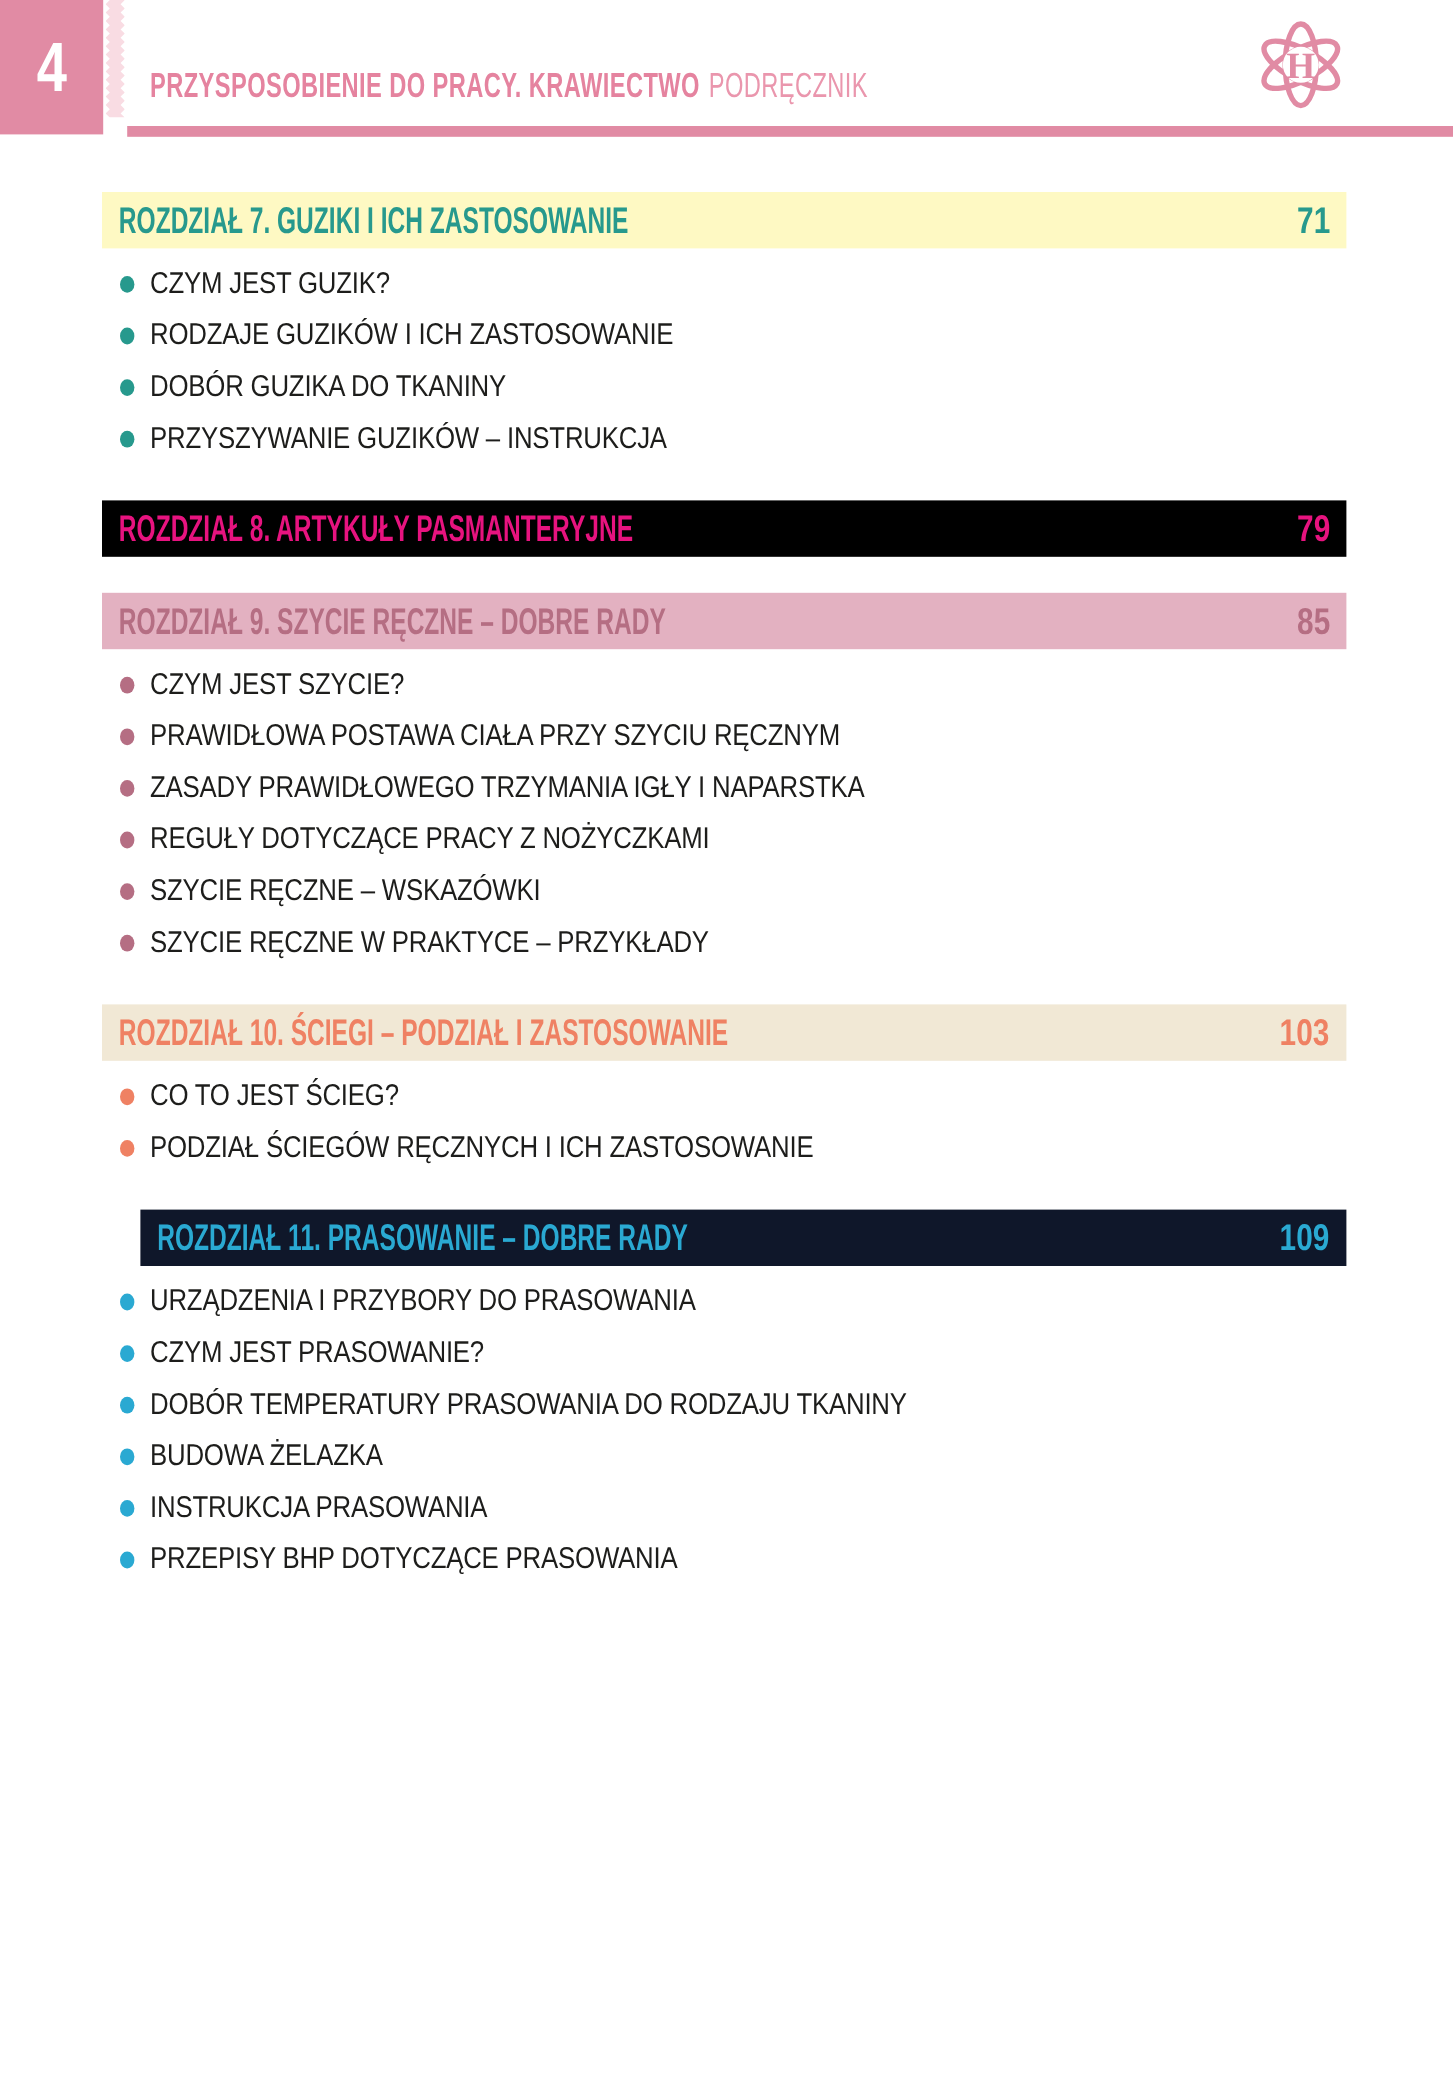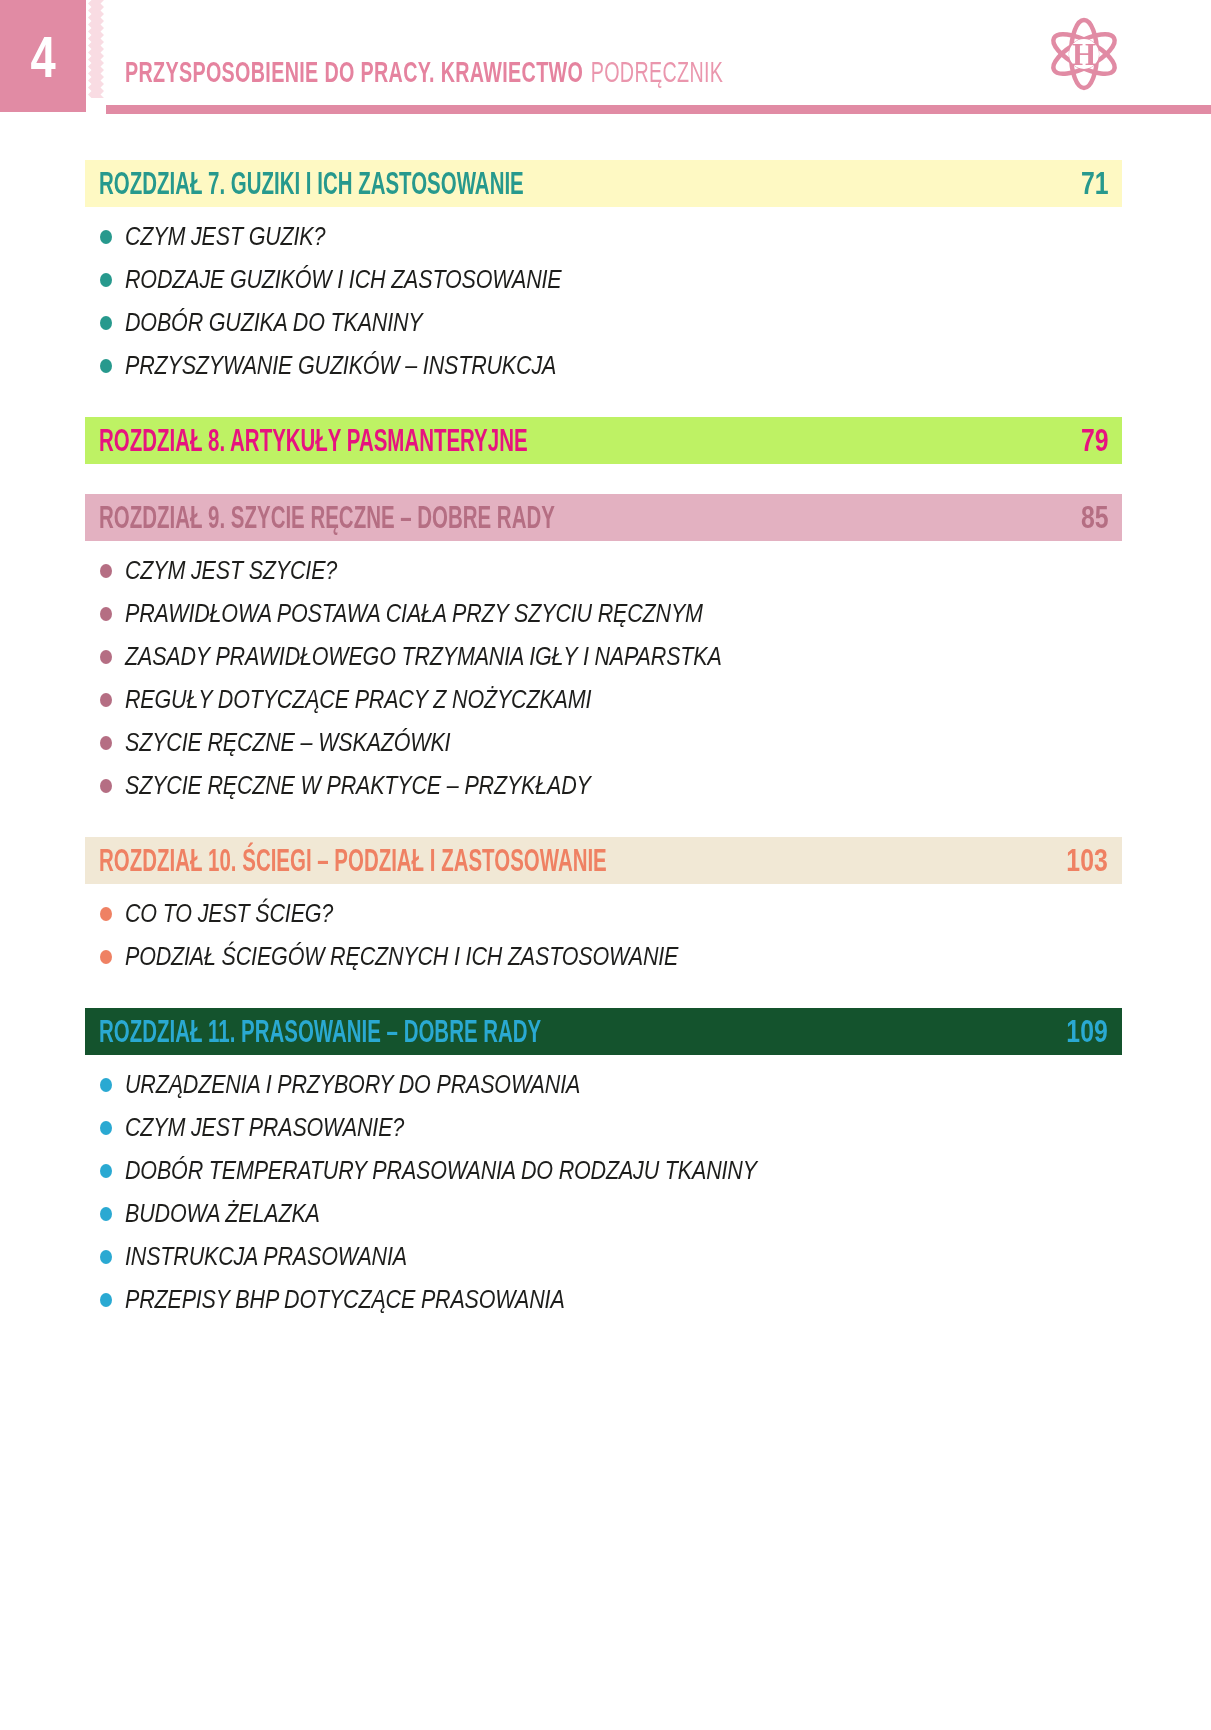--- a/index.html
+++ b/index.html
@@ -45,21 +45,21 @@
     padding:0 14px;
   }
   .bar-title {
     font-size:31px; font-weight:700; white-space:nowrap;
     transform:scaleX(.66); transform-origin:0 50%;
   }
   .bar-page {
     font-size:31px; font-weight:700; white-space:nowrap;
     transform:scaleX(.8); transform-origin:100% 50%;
   }
-  .toc-list { list-style:none; margin:0; padding:8px 0 0 15px;font-style:italic; }
+  .toc-list { list-style:none; margin:0; padding:8px 0 0 15px; }
   .toc-item { height:43px; display:flex; align-items:center; }
   .dot { width:12px; height:14px; border-radius:50%; margin-right:13px; flex:none; }
   .item-text {
     font-size:25px; font-weight:400; color:#1d1d1b; white-space:nowrap;
     transform:scaleX(.86); transform-origin:0 50%; letter-spacing:-0.2px;
   }
 </style>
 </head>
 <body>
 
@@ -117,21 +117,21 @@
   </li>
 
   <li class="toc-item">
     <span class="dot" style="background: rgb(39, 153, 141);"></span>
     <span class="item-text">PRZYSZYWANIE GUZIKÓW – INSTRUKCJA</span>
   </li>
 </ul>
   </section>
 
   <section class="toc-section">
-    <div class="section-bar" style="background: #bef264;">
+    <div class="section-bar" style="background: #000000;">
       <span class="bar-title" style="color: rgb(231, 19, 127);">ROZDZIAŁ 8. ARTYKUŁY PASMANTERYJNE</span>
       <span class="bar-page" style="color: rgb(231, 19, 127);">79</span>
     </div>
   </section>
 
   <section class="toc-section">
     <div class="section-bar" style="background: rgb(227, 177, 193);">
       <span class="bar-title" style="color: rgb(181, 110, 131);">ROZDZIAŁ 9. SZYCIE RĘCZNE – DOBRE RADY</span>
       <span class="bar-page" style="color: rgb(181, 110, 131);">85</span>
     </div>
@@ -181,21 +181,21 @@
   </li>
 
   <li class="toc-item">
     <span class="dot" style="background: rgb(239, 129, 99);"></span>
     <span class="item-text">PODZIAŁ ŚCIEGÓW RĘCZNYCH I ICH ZASTOSOWANIE</span>
   </li>
 </ul>
   </section>
 
   <section class="toc-section">
-    <div class="section-bar" style="background: #14532d;">
+    <div class="section-bar" style="background: #0f172a; margin-left: 32px;">
       <span class="bar-title" style="color: rgb(42, 169, 210);">ROZDZIAŁ 11. PRASOWANIE – DOBRE RADY</span>
       <span class="bar-page" style="color: rgb(42, 169, 210);">109</span>
     </div>
     <ul class="toc-list">
   <li class="toc-item">
     <span class="dot" style="background: rgb(42, 169, 210);"></span>
     <span class="item-text">URZĄDZENIA I PRZYBORY DO PRASOWANIA</span>
   </li>
 
   <li class="toc-item">

